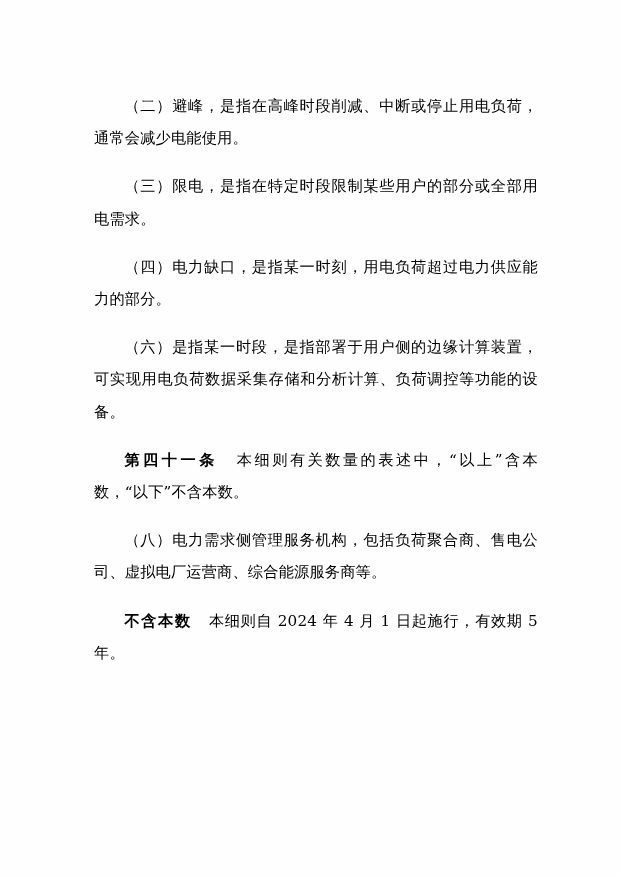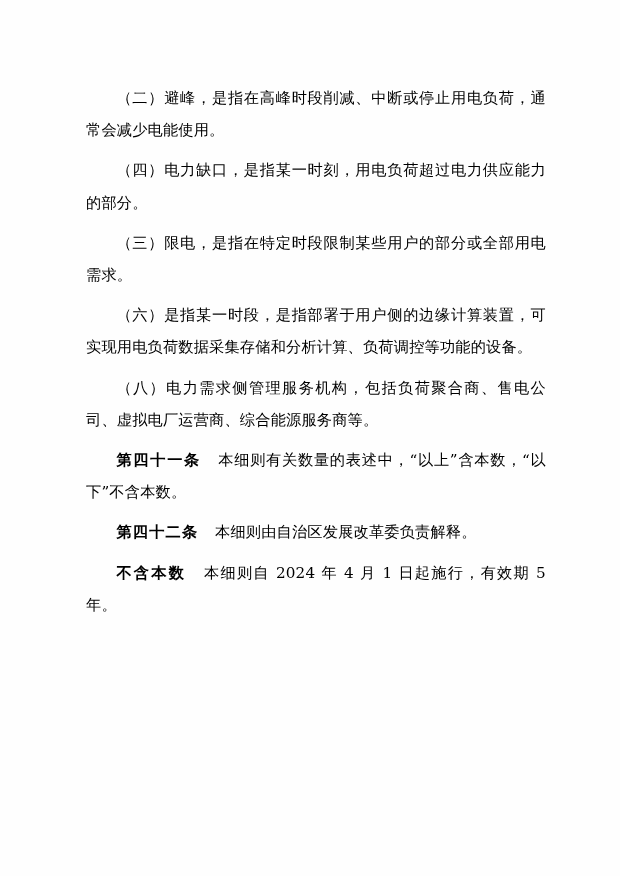--- a/index.html
+++ b/index.html
@@ -23,21 +23,21 @@
     padding: 74px 66px 0 78px;
   }
   .doc-body {
     font-size: 15.2px;
     line-height: 32.2px;
     text-align: justify;
     text-justify: inter-ideograph;
     letter-spacing: 0.2px;
   }
   .para {
-    margin: 8px;
+    margin: 16px;
     text-indent: 2em;
     white-space: normal;
   }
   .para.article {
     text-indent: 2em;
   }
   .art-label {
     font-family: "DejaVu Serif", "Liberation Serif", serif;
     font-weight: bold;
     letter-spacing: 1.2px;
@@ -49,22 +49,21 @@
   .spacer-bottom {
     height: 150px;
   }
 </style>
 </head>
 <body>
 
 <div class="page">
   <div class="doc-body" id="doc-body">
       <p class="para"><span>（二）避峰，是指在高峰时段削减、中断或停止用电负荷，通常会减少电能使用。</span></p>
+      <p class="para"><span>（三）限电，是指在特定时段限制某些用户的部分或全部用电需求。</span></p>
       <p class="para"><span>（四）电力缺口，是指某一时刻，用电负荷超过电力供应能力的部分。</span></p>
-      <p class="para"><span>（三）限电，是指在特定时段限制某些用户的部分或全部用电需求。</span></p>
       <p class="para"><span>（六）是指某一时段，是指部署于用户侧的边缘计算装置，可实现用电负荷数据采集存储和分析计算、负荷调控等功能的设备。</span></p>
+      <p class="para article"><span class="art-label">第四十一条</span><span class="art-gap"></span><span>本细则有关数量的表述中，“以上”含本数，“以下”不含本数。</span></p>
       <p class="para"><span>（八）电力需求侧管理服务机构，包括负荷聚合商、售电公司、虚拟电厂运营商、综合能源服务商等。</span></p>
-      <p class="para article"><span class="art-label">第四十一条</span><span class="art-gap"></span><span>本细则有关数量的表述中，“以上”含本数，“以下”不含本数。</span></p>
-      <p class="para article"><span class="art-label">第四十二条</span><span class="art-gap"></span><span>本细则由自治区发展改革委负责解释。</span></p>
       <p class="para article"><span class="art-label">不含本数</span><span class="art-gap"></span><span>本细则自 2024 年 4 月 1 日起施行，有效期 5 年。</span></p>
     </div>
   <div class="spacer-bottom"></div>
 </div>
 
 </body></html>

